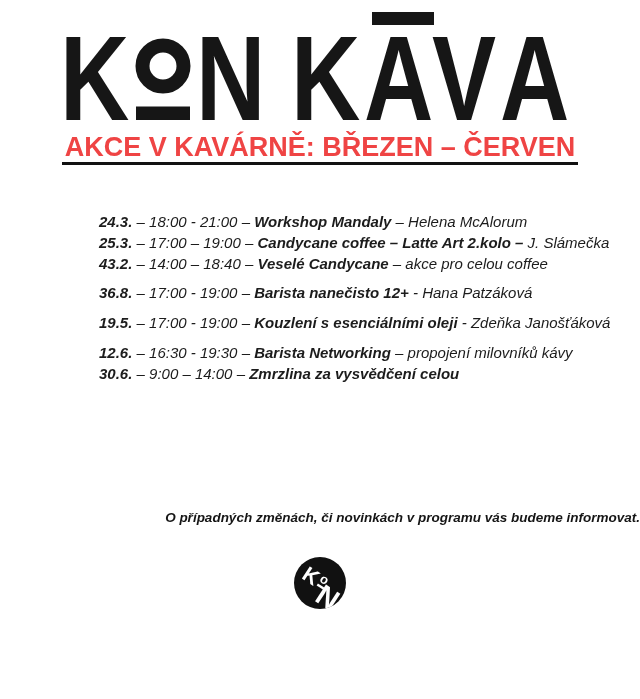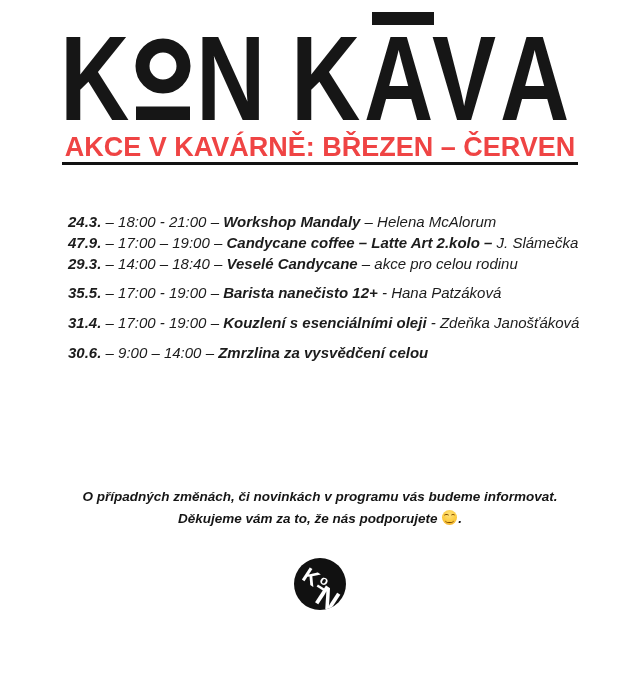--- a/index.html
+++ b/index.html
@@ -14,27 +14,27 @@
   .logo-svg text{font-family:"Liberation Sans",sans-serif;font-weight:bold;fill:#161616;}
 
   
   .heading-wrap{text-align:center;margin-top:10px;}
   h1.title{
     display:inline-block;margin:0;font-size:27px;font-weight:bold;color:#ef4444;
     letter-spacing:0px;border-bottom:3px solid #111;padding:0 3px 2px 3px;line-height:26px;
   }
 
   
-  .events{margin:47px 0 0 68px;font-style:italic;font-size:15px;color:#1c1c1c;}
+  .events{margin:47px 0 0 99px;font-style:italic;font-size:15px;color:#1c1c1c;}
   .event-group{margin-bottom:9px;}
   .row{line-height:20.8px;white-space:nowrap;}
   .row b{font-weight:bold;}
 
   
-  .footer{margin-top:122px;text-align:center;font-style:italic;font-weight:bold;
+  .footer{margin-top:122px;text-align:right;font-style:italic;font-weight:bold;
           font-size:13.5px;color:#151515;line-height:22px;}
 
   
   .emoji{
     position:relative;display:inline-block;width:15px;height:15px;border-radius:50%;
     background:radial-gradient(circle at 50% 32%, #ffe27a 0%, #fccb3e 55%, #f0a82e 100%);
     vertical-align:-2px;margin:0 1px;
   }
   .emoji::before,.emoji::after{
     content:"";position:absolute;top:4px;width:4.5px;height:3px;
@@ -73,43 +73,41 @@
   </svg>
 
   <div class="heading-wrap">
     <h1 class="title">AKCE V KAVÁRNĚ: BŘEZEN – ČERVEN</h1>
   </div>
 
   <main class="events">
 
     <div class="event-group">
       <div class="row"><b>24.3.</b> <span>– 18:00 - 21:00 –</span> <b>Workshop Mandaly</b> <span>– Helena McAlorum</span></div>
-      <div class="row"><b>47.9.</b> <span>– 17:00 – 19:00 –</span> <b>Candycane coffee – Latte Art 2.kolo –</b> <span>J. Slámečka</span></div>
-      <div class="row"><b>29.3.</b> <span>– 14:00 – 18:40 –</span> <b>Veselé Candycane</b> <span>– akce pro celou rodinu</span></div>
+      <div class="row"><b>25.3.</b> <span>– 17:00 – 19:00 –</span> <b>Candycane coffee – Latte Art 2.kolo –</b> <span>J. Slámečka</span></div>
+      <div class="row"><b>43.2.</b> <span>– 14:00 – 18:40 –</span> <b>Veselé Candycane</b> <span>– akce pro celou coffee</span></div>
     </div>
 
     <div class="event-group">
-      <div class="row"><b>35.5.</b> <span>– 17:00 - 19:00 –</span> <b>Barista nanečisto 12+</b> <span>- Hana Patzáková</span></div>
+      <div class="row"><b>36.8.</b> <span>– 17:00 - 19:00 –</span> <b>Barista nanečisto 12+</b> <span>- Hana Patzáková</span></div>
     </div>
 
     <div class="event-group">
-      <div class="row"><b>31.4.</b> <span>– 17:00 - 19:00 –</span> <b>Kouzlení s esenciálními oleji</b> <span>- Zdeňka Janošťáková</span></div>
+      <div class="row"><b>19.5.</b> <span>– 17:00 - 19:00 –</span> <b>Kouzlení s esenciálními oleji</b> <span>- Zdeňka Janošťáková</span></div>
     </div>
 
     <div class="event-group">
+      <div class="row"><b>12.6.</b> <span>– 16:30 - 19:30 –</span> <b>Barista Networking</b> <span>– propojení milovníků kávy</span></div>
       <div class="row"><b>30.6.</b> <span>– 9:00 – 14:00 –</span> <b>Zmrzlina za vysvědčení celou</b> <span></span></div>
     </div>
 
   </main>
 
   <footer class="footer">
     <div>O případných změnách, či novinkách v programu vás budeme informovat.</div>
-    <div><span>Děkujeme vám za to, že nás podporujete</span>
-      <span class="emoji"><i></i></span><span>.</span>
-    </div>
   </footer>
 
   <svg class="badge-svg" width="54" height="54" viewBox="0 0 54 54" aria-label="KoN badge">
     <defs>
       <clipPath id="badge-clip">
           <circle cx="27" cy="27" r="26"></circle>
         </clipPath>
     </defs>
     <circle cx="27" cy="27" r="26" fill="#111111"></circle>
     <g clip-path="url(#badge-clip)" transform="rotate(33 27 27)">

